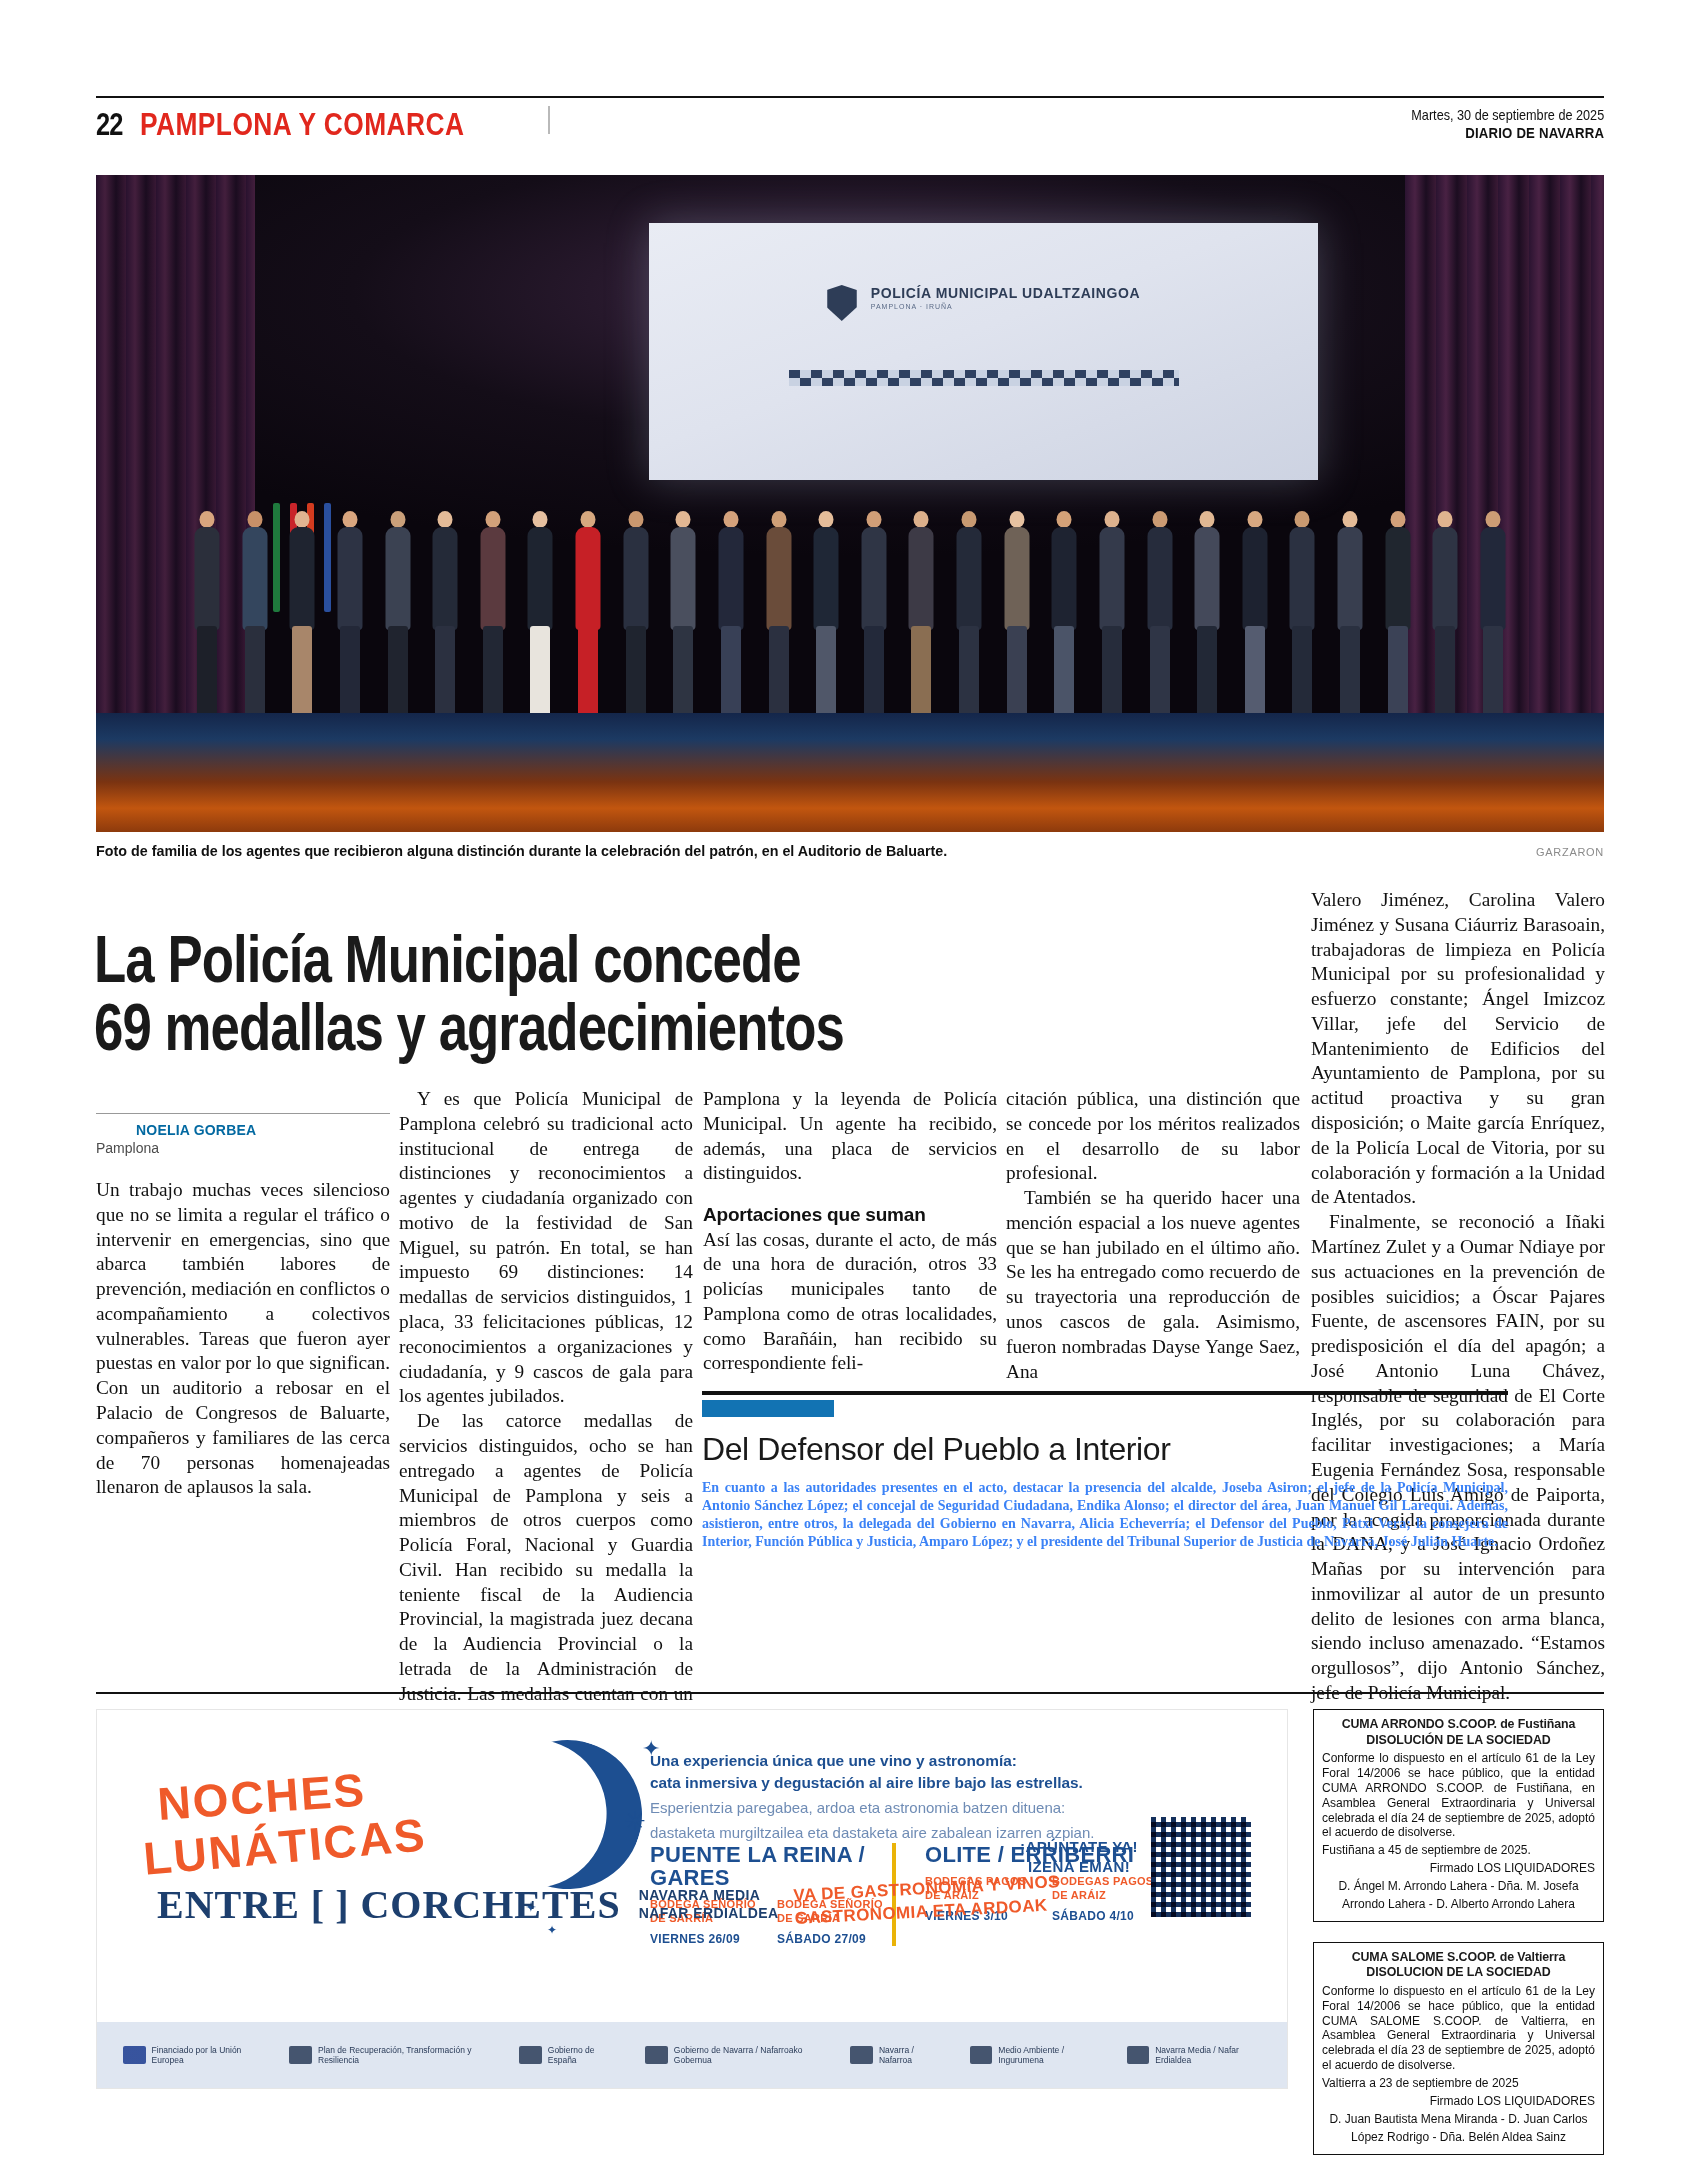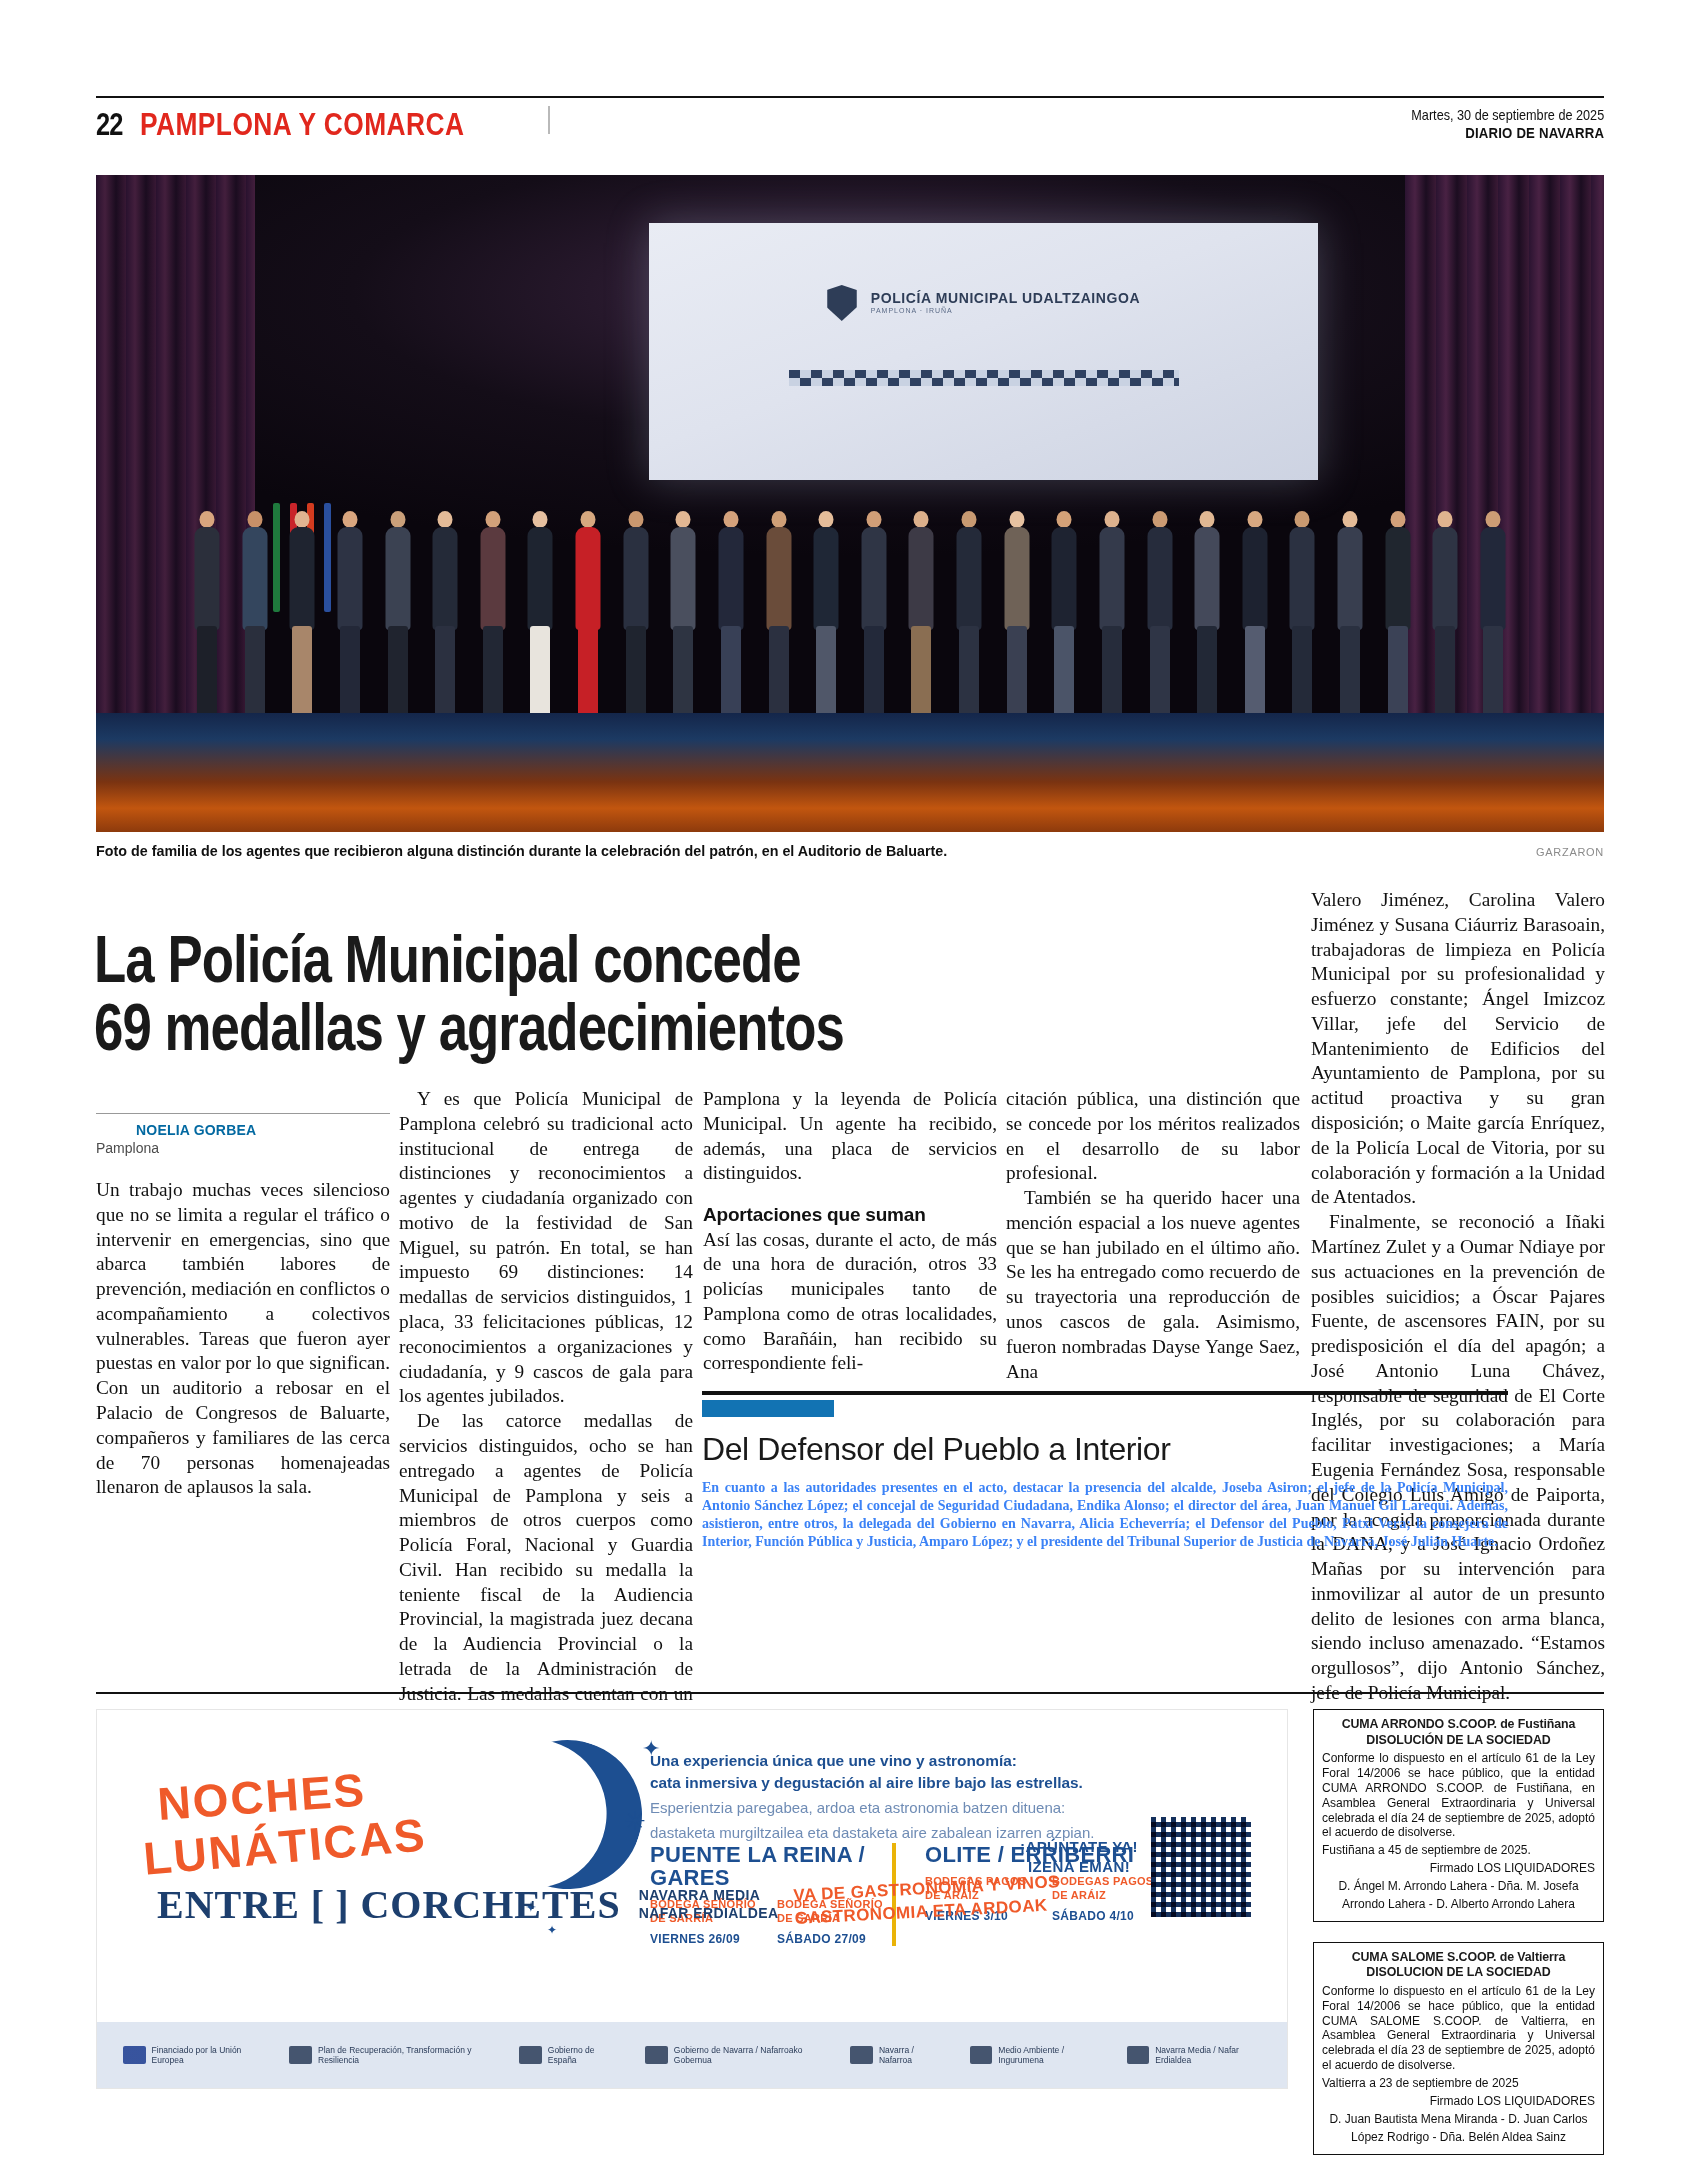--- a/index.html
+++ b/index.html
@@ -20,21 +20,21 @@
 
   
   .photo-wrap{position:absolute;left:96px;top:175px;width:1508px;height:657px;overflow:hidden;background:#0b0810;}
   .photo{position:absolute;inset:0;}
   .stage-bg{position:absolute;inset:0;background:
       radial-gradient(ellipse 60% 40% at 50% 18%, #3a2440 0%, #140d18 55%, #0a060d 100%),
       linear-gradient(180deg,#1a0f1e 0%,#0d0810 60%,#120a14 100%);}
   .curtain-l{position:absolute;left:0;top:0;width:159px;height:100%;background:repeating-linear-gradient(90deg,#2a1230 0px,#46203f 9px,#1b0c20 20px,#3a1936 30px);opacity:.95;}
   .curtain-r{position:absolute;right:0;top:0;width:199px;height:100%;background:repeating-linear-gradient(90deg,#2c1432 0px,#4c2346 10px,#1c0d21 21px,#3d1b38 31px);opacity:.95;}
   .screen{position:absolute;left:553px;top:48px;width:669px;height:257px;background:linear-gradient(160deg,#e9ecf4 0%,#dfe3ee 45%,#cdd3e2 100%);box-shadow:0 0 40px rgba(180,190,220,.28);}
-  .screen-logo{position:absolute;left:50%;top:62px;transform:translateX(-50%);display:flex;align-items:center;gap:14px;}
+  .screen-logo{position:absolute;left:50%;top:62px;transform:translateX(-50%);display:flex;align-items:flex-start;gap:14px;}
   .shield{width:30px;height:36px;background:#2e3d57;clip-path:polygon(50% 0,100% 14%,100% 62%,50% 100%,0 62%,0 14%);}
   .screen-txt{font-size:14px;font-weight:bold;color:#2e3d57;line-height:1.25;letter-spacing:0.6px;}
   .screen-txt small{display:block;font-size:7px;font-weight:normal;letter-spacing:1px;color:#5a6a86;}
   .checker{position:absolute;left:50%;top:147px;transform:translateX(-50%);width:390px;height:16px;
       background:repeating-linear-gradient(90deg,#2f4161 0 11px,#c9d2e2 11px 22px),
                  repeating-linear-gradient(90deg,#c9d2e2 0 11px,#2f4161 11px 22px);
       background-size:100% 8px,100% 8px;background-position:0 0,0 8px;background-repeat:no-repeat;}
   .flags{position:absolute;left:177px;top:328px;display:flex;gap:10px;}
   .flags i{display:block;width:7px;height:109px;border-radius:2px;}
   .floor{position:absolute;left:0;right:0;bottom:0;height:119px;background:linear-gradient(180deg,#14264a 0%,#1c3a63 22%,#7a3311 58%,#c2560f 80%,#8d3a0c 100%);}

